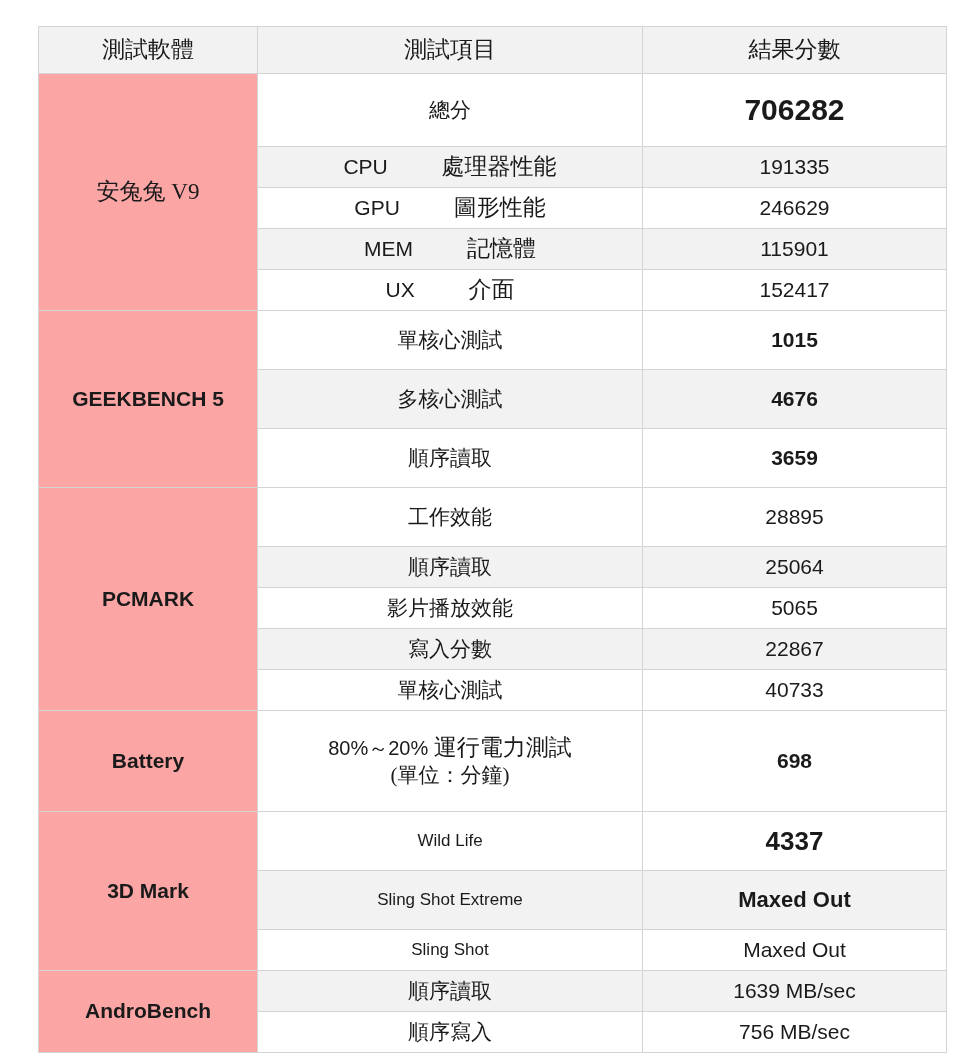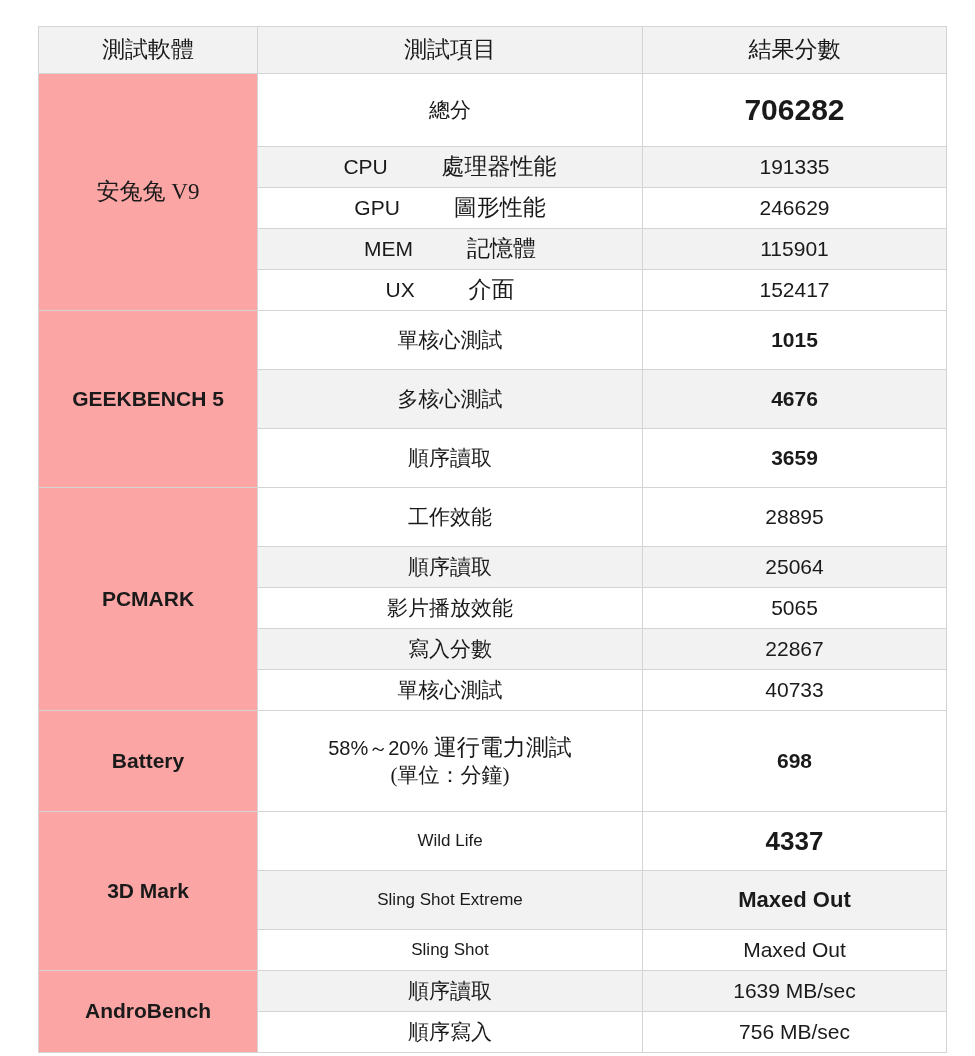--- a/index.html
+++ b/index.html
@@ -178,21 +178,21 @@
         <td class="shade score">22867</td>
       </tr>
       <tr class="row-mid">
         <td class="item">單核心測試</td>
         <td class="score">40733</td>
       </tr>
 
       <tr>
         <td class="softcell">Battery</td>
         <td class="two-line" style="height:100px">
-          <div class="l1"><span>58%～20%</span> <span class="cjk">運行電力測試</span></div>
+          <div class="l1"><span>80%～20%</span> <span class="cjk">運行電力測試</span></div>
           <div><span>(單位：分鐘)</span></div>
         </td>
         <td class="score bold">698</td>
       </tr>
 
       <tr class="row-tall">
         <td class="softcell" rowspan="3">3D Mark</td>
         <td class="item latin">Wild Life</td>
         <td class="score big" style="font-size:26px">4337</td>
       </tr>

